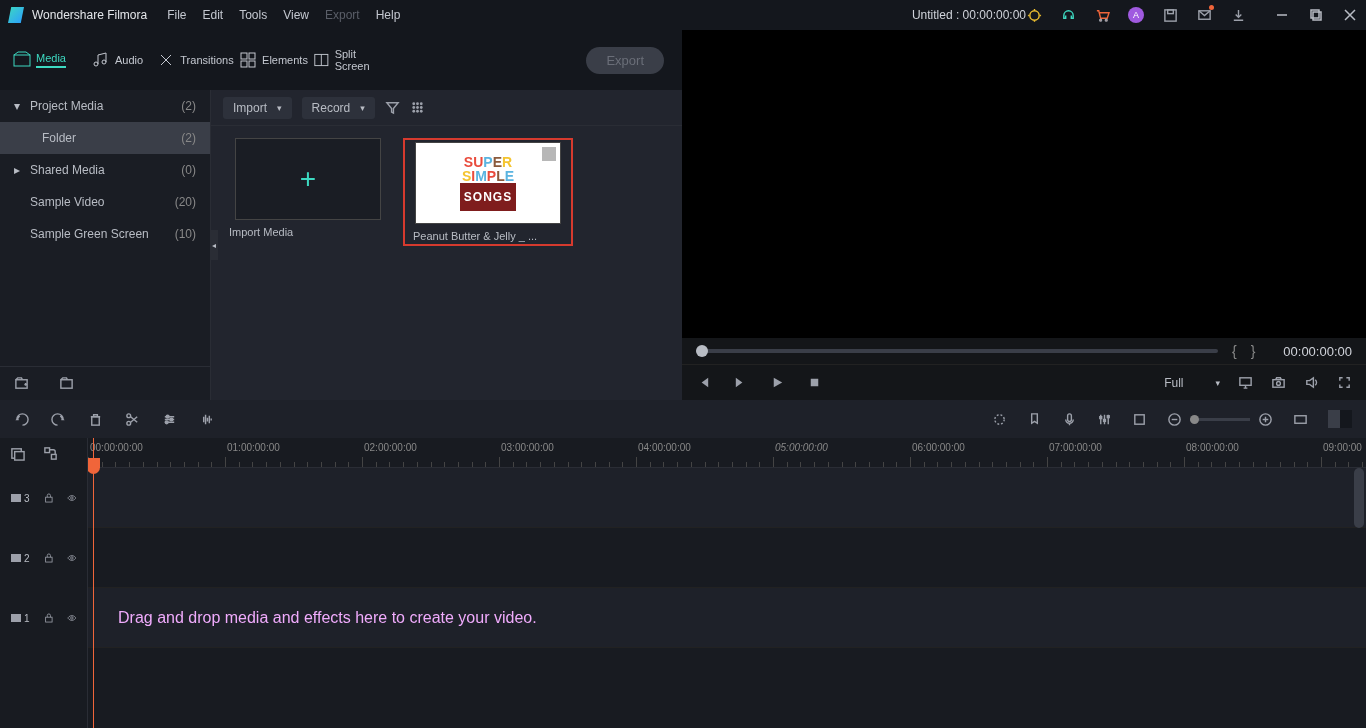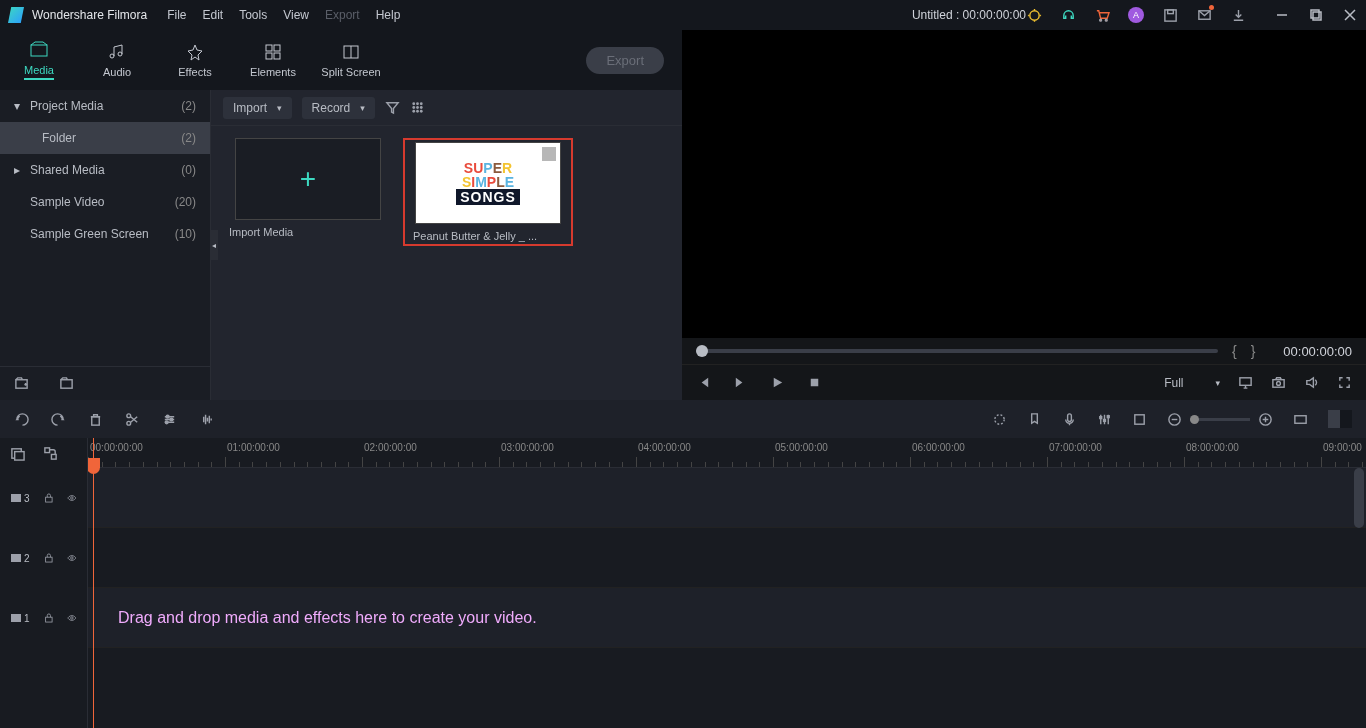--- a/index.html
+++ b/index.html
@@ -12,21 +12,21 @@
 .menu .disabled { color:#5a5e68; }
 .title-center { flex:1; text-align:right; color:#d0d3da; }
 .titlebar-right { display:flex; gap:18px; align-items:center; }
 .icon-btn { width:16px; height:16px; display:flex; align-items:center; justify-content:center; cursor:pointer; }
 .icon-circle { width:16px; height:16px; border-radius:50%; }
 .win-btn { width:14px; height:14px; stroke:#b8bcc4; stroke-width:1.5; fill:none; }
 
 .upper { display:flex; height:370px; }
 .left-panel { width:682px; display:flex; flex-direction:column; background:#1e2129; }
 .tabs { height:60px; background:#14171d; display:flex; align-items:center; }
-.tab { width:78px; height:60px; display:flex; flex-direction:column; align-items:center; justify-content:center; gap:4px; color:#c4c8d0; cursor:pointer; font-size:11px; }
+.tab { width:78px; height:60px; display:flex; align-items:center; justify-content:center; gap:4px; color:#c4c8d0; cursor:pointer; font-size:11px; }
 .tab.active { color:#3dd9c1; }
 .tab.active .tab-label { border-bottom:2px solid #3dd9c1; padding-bottom:2px; }
 .tab svg { width:20px; height:20px; }
 .export-btn { margin-left:auto; margin-right:18px; background:#3a3e48; color:#6a6e78; padding:6px 20px; border-radius:14px; font-size:13px; }
 
 .panel-body { flex:1; display:flex; position:relative; }
 .sidebar { width:210px; background:#1a1d24; display:flex; flex-direction:column; }
 .side-item { height:32px; display:flex; align-items:center; padding:0 14px; font-size:12px; cursor:pointer; }
 .side-item .chev { width:10px; margin-right:6px; }
 .side-item .lbl { flex:1; }
@@ -50,21 +50,21 @@
 .media-label { font-size:11px; padding:0 6px; white-space:nowrap; overflow:hidden; text-overflow:ellipsis; }
 .thumb.bob { background:linear-gradient(90deg,#d9b9c9 0%,#d9b9c9 35%,#9fd8d0 55%,#d9b9c9 70%); }
 .bob-figure { position:absolute; left:50%; top:12%; transform:translateX(-50%); width:26px; height:60px; }
 .bob-figure .head { width:14px; height:14px; background:#3a2818; border-radius:50%; margin:0 auto; }
 .bob-figure .body { width:20px; height:26px; background:#fff; margin:0 auto; border-radius:3px; }
 .bob-sel { outline:2px solid #3dd9c1; }
 .thumb.peanut { background:#fff; display:flex; align-items:center; justify-content:center; }
 .ss-logo { text-align:center; font-weight:900; line-height:1; }
 .ss-logo .l1 span:nth-child(1){color:#e94b3c;} .ss-logo .l1 span:nth-child(2){color:#e94b3c;} .ss-logo .l1 span:nth-child(3){color:#5ab4e0;} .ss-logo .l1 span:nth-child(4){color:#8b5a3c;} .ss-logo .l1 span:nth-child(5){color:#f4c430;}
 .ss-logo .l2 span:nth-child(1){color:#f4c430;} .ss-logo .l2 span:nth-child(2){color:#e94b3c;} .ss-logo .l2 span:nth-child(3){color:#5ab4e0;} .ss-logo .l2 span:nth-child(4){color:#e94b3c;} .ss-logo .l2 span:nth-child(5){color:#8b5a3c;} .ss-logo .l2 span:nth-child(6){color:#5ab4e0;}
-.ss-logo .l3 { background:#0f172a; color:#fff; font-size:14px; padding:1px 4px; display:inline-block; letter-spacing:1px; }
+.ss-logo .l3 { background:#7f1d1d; color:#fff; font-size:12px; padding:8px 4px; display:inline-block; letter-spacing:1px; }
 .collapse-handle { position:absolute; left:210px; top:50%; transform:translateY(-50%); width:8px; height:30px; background:#2a2d35; display:flex; align-items:center; justify-content:center; font-size:8px; }
 
 .preview { flex:1; background:#000; display:flex; flex-direction:column; }
 .preview-canvas { flex:1; }
 .preview-scrub { height:26px; background:#141619; display:flex; align-items:center; padding:0 14px; gap:14px; }
 .scrub-track { flex:1; height:4px; background:#3a3e48; border-radius:2px; position:relative; }
 .scrub-track::before { content:""; position:absolute; left:0; top:-4px; width:12px; height:12px; background:#b8bcc4; border-radius:50%; }
 .brackets { color:#888; font-size:14px; letter-spacing:14px; }
 .preview-time { color:#d0d3da; font-size:13px; }
 .preview-ctrl { height:36px; background:#141619; display:flex; align-items:center; padding:0 14px; gap:16px; border-top:1px solid #222; }
@@ -182,23 +182,23 @@
           <span class="tab-label">Media</span>
         </div>
       <div class="tab">
           <svg viewBox="0 0 20 20" stroke="#c4c8d0" fill="none">
             <path d="M7 14V5l8-2v9M7 14a2 2 0 11-4 0 2 2 0 014 0zM15 12a2 2 0 11-4 0 2 2 0 014 0z"></path>
           </svg>
           <span>Audio</span>
         </div>
       <div class="tab">
           <svg viewBox="0 0 20 20" stroke="#c4c8d0" fill="none">
-            <path d="M10 3l2 5 5 1-4 4 1 5-4-3-4 3 1-5-4-4 5-1z"></path>
-          </svg>
-          <span>Effects</span>
+            <path d="M5 5l5 5-5 5M15 5l-5 5 5 5"></path>
+          </svg>
+          <span>Transitions</span>
         </div>
       <div class="tab">
           <svg viewBox="0 0 20 20" stroke="#c4c8d0" fill="none">
             <rect x="3" y="3" width="6" height="6"></rect>
             <rect x="11" y="3" width="6" height="6"></rect>
             <rect x="3" y="11" width="6" height="6"></rect>
             <rect x="11" y="11" width="6" height="6"></rect>
           </svg>
           <span>Elements</span>
         </div>
@@ -512,21 +512,21 @@
           <div class="ruler-tick" style="left: 548px; height: 10px;"></div>
           <div class="ruler-tick" style="left: 561.7px; height: 5px;"></div>
           <div class="ruler-tick" style="left: 575.4px; height: 5px;"></div>
           <div class="ruler-tick" style="left: 589.1px; height: 5px;"></div>
           <div class="ruler-tick" style="left: 602.8px; height: 5px;"></div>
           <div class="ruler-tick" style="left: 616.5px; height: 5px;"></div>
           <div class="ruler-tick" style="left: 630.2px; height: 5px;"></div>
           <div class="ruler-tick" style="left: 643.9px; height: 5px;"></div>
           <div class="ruler-tick" style="left: 657.6px; height: 5px;"></div>
           <div class="ruler-tick" style="left: 671.3px; height: 5px;"></div>
-          <div class="ruler-seg" style="left: 687px;">05:00:00:00</div>
+          <div class="ruler-seg" style="left: 687px; font-style: italic;">05:00:00:00</div>
           <div class="ruler-tick" style="left: 685px; height: 10px;"></div>
           <div class="ruler-tick" style="left: 698.7px; height: 5px;"></div>
           <div class="ruler-tick" style="left: 712.4px; height: 5px;"></div>
           <div class="ruler-tick" style="left: 726.1px; height: 5px;"></div>
           <div class="ruler-tick" style="left: 739.8px; height: 5px;"></div>
           <div class="ruler-tick" style="left: 753.5px; height: 5px;"></div>
           <div class="ruler-tick" style="left: 767.2px; height: 5px;"></div>
           <div class="ruler-tick" style="left: 780.9px; height: 5px;"></div>
           <div class="ruler-tick" style="left: 794.6px; height: 5px;"></div>
           <div class="ruler-tick" style="left: 808.3px; height: 5px;"></div>

